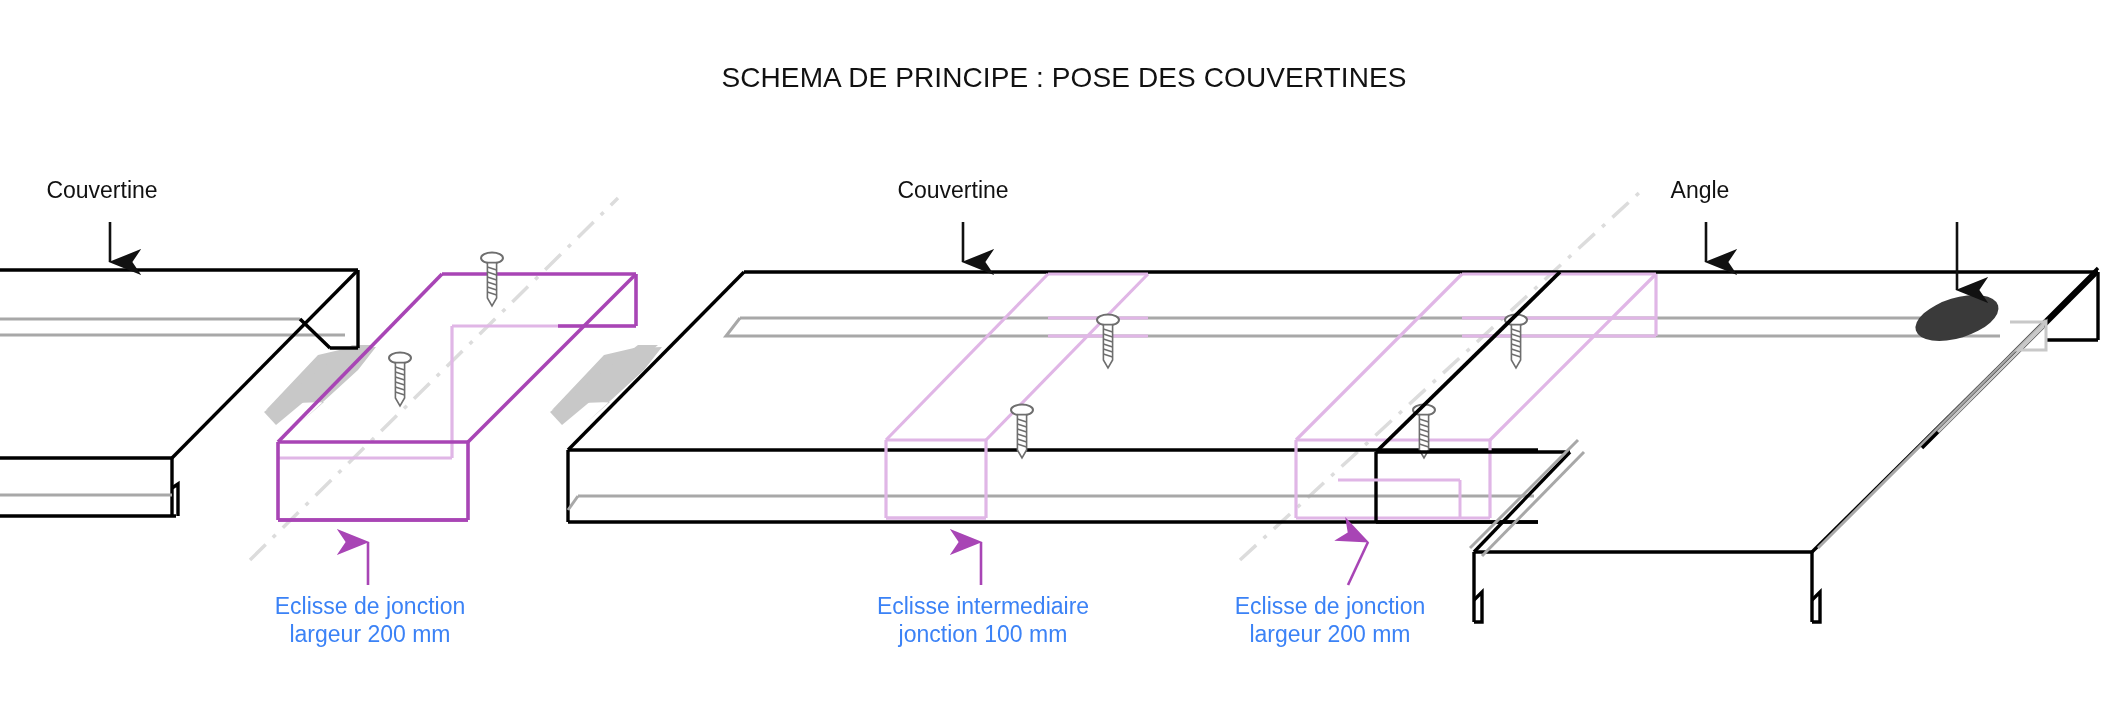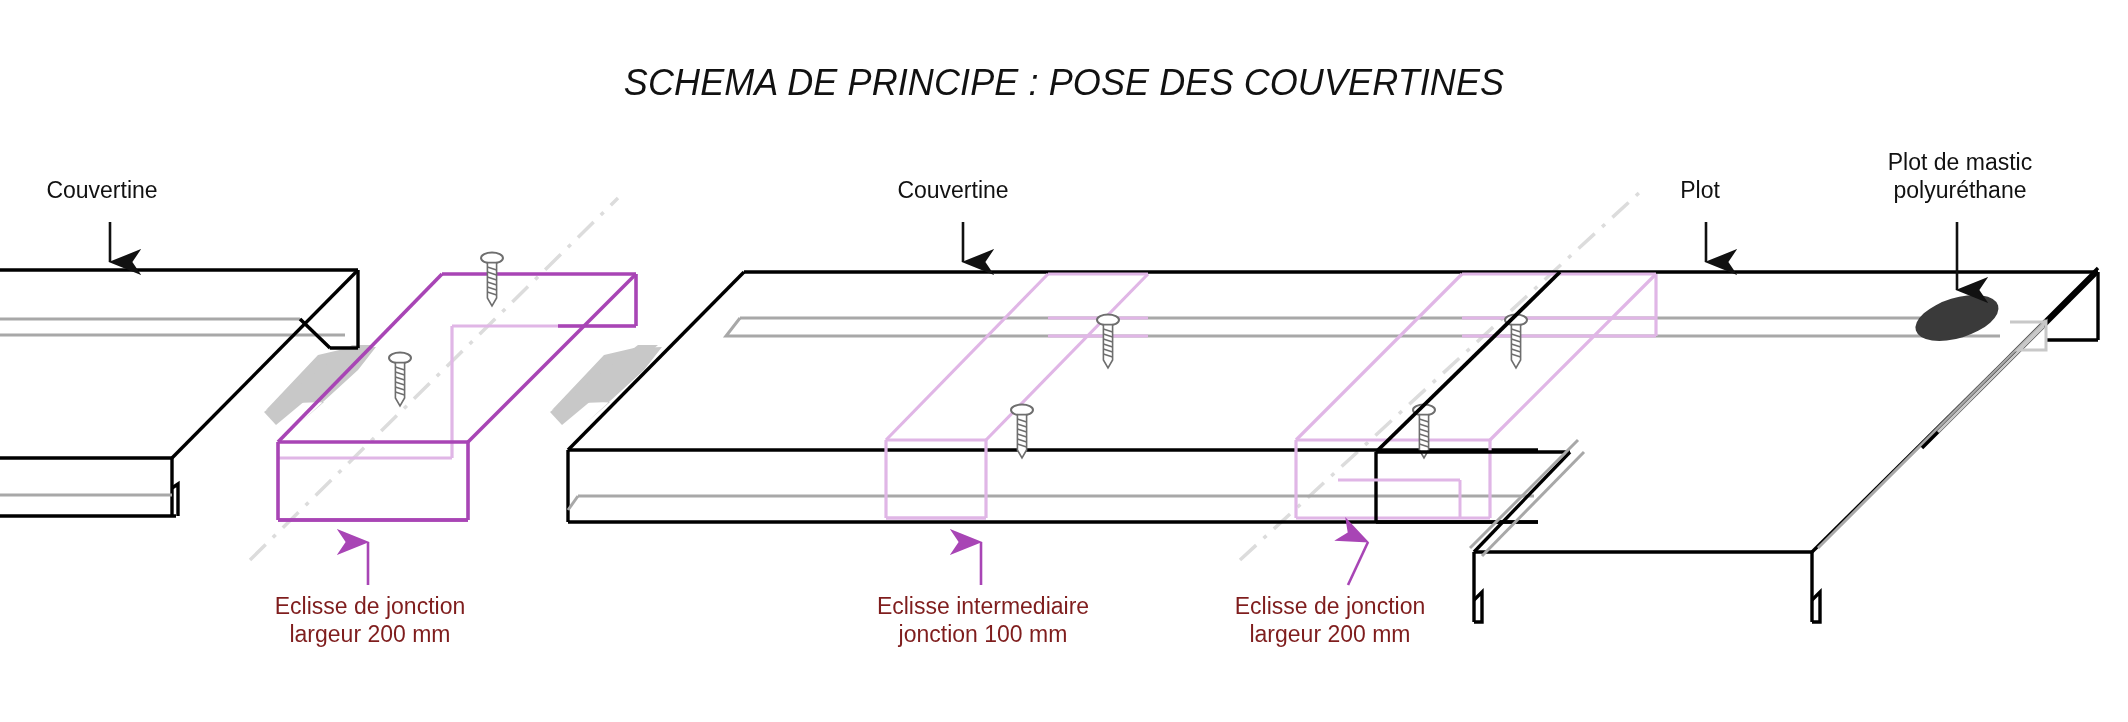--- a/index.html
+++ b/index.html
@@ -7,28 +7,28 @@
   body{
     width:2128px;height:722px;
     font-family:"Liberation Sans","DejaVu Sans",sans-serif;
     overflow:hidden;
     position:relative;
   }
   #stage{position:relative;width:2128px;height:722px;background:#fff;}
   #svgroot{position:absolute;left:0;top:0;width:2128px;height:722px;display:block;}
   .ttl{
     position:absolute;left:0;top:62px;width:2128px;text-align:center;
-    font-size:36px;color:#111;letter-spacing:.1px;font-style:italic;
+    font-size:28px;color:#111;letter-spacing:.1px;
   }
   .lbl{
     position:absolute;font-size:23px;color:#111;
     text-align:center;line-height:1.22;white-space:pre-line;
     transform:translateX(-50%);
   }
-  .lbl.purple{color:#7f1d1d;}
+  .lbl.purple{color:#3b82f6;}
   .lbl.two{line-height:1.22;}
 </style>
 </head>
 <body>
 
 <div id="stage">
 
   <div class="ttl">SCHEMA DE PRINCIPE : POSE DES COUVERTINES</div>
 
   <svg id="svgroot" viewBox="0 0 2128 722" xmlns="http://www.w3.org/2000/svg">
@@ -254,24 +254,22 @@
       <line x1="368" y1="585" x2="368" y2="542" stroke="#A845B5" marker-end="url(#arrHp)"></line>
       <line x1="981" y1="585" x2="981" y2="542" stroke="#A845B5" marker-end="url(#arrHp)"></line>
       <line x1="1348" y1="585" x2="1368" y2="542" stroke="#A845B5" marker-end="url(#arrHp)"></line>
     </g>
   </svg>
 
   <div class="lbl" style="left:102px;top:176px;">Couvertine</div>
 
   <div class="lbl" style="left:953px;top:176px;">Couvertine</div>
 
-  <div class="lbl" style="left:1700px;top:176px;">Plot</div>
-
-  <div class="lbl two" style="left:1960px;top:148px;">Plot de mastic
-polyuréthane</div>
+  <div class="lbl" style="left:1700px;top:176px;">Angle</div>
+
 
   <div class="lbl two purple" style="left:370px;top:592px;">Eclisse de jonction
 largeur 200 mm</div>
 
   <div class="lbl two purple" style="left:983px;top:592px;">Eclisse intermediaire
 jonction 100 mm</div>
 
   <div class="lbl two purple" style="left:1330px;top:592px;">Eclisse de jonction
 largeur 200 mm</div>
 

